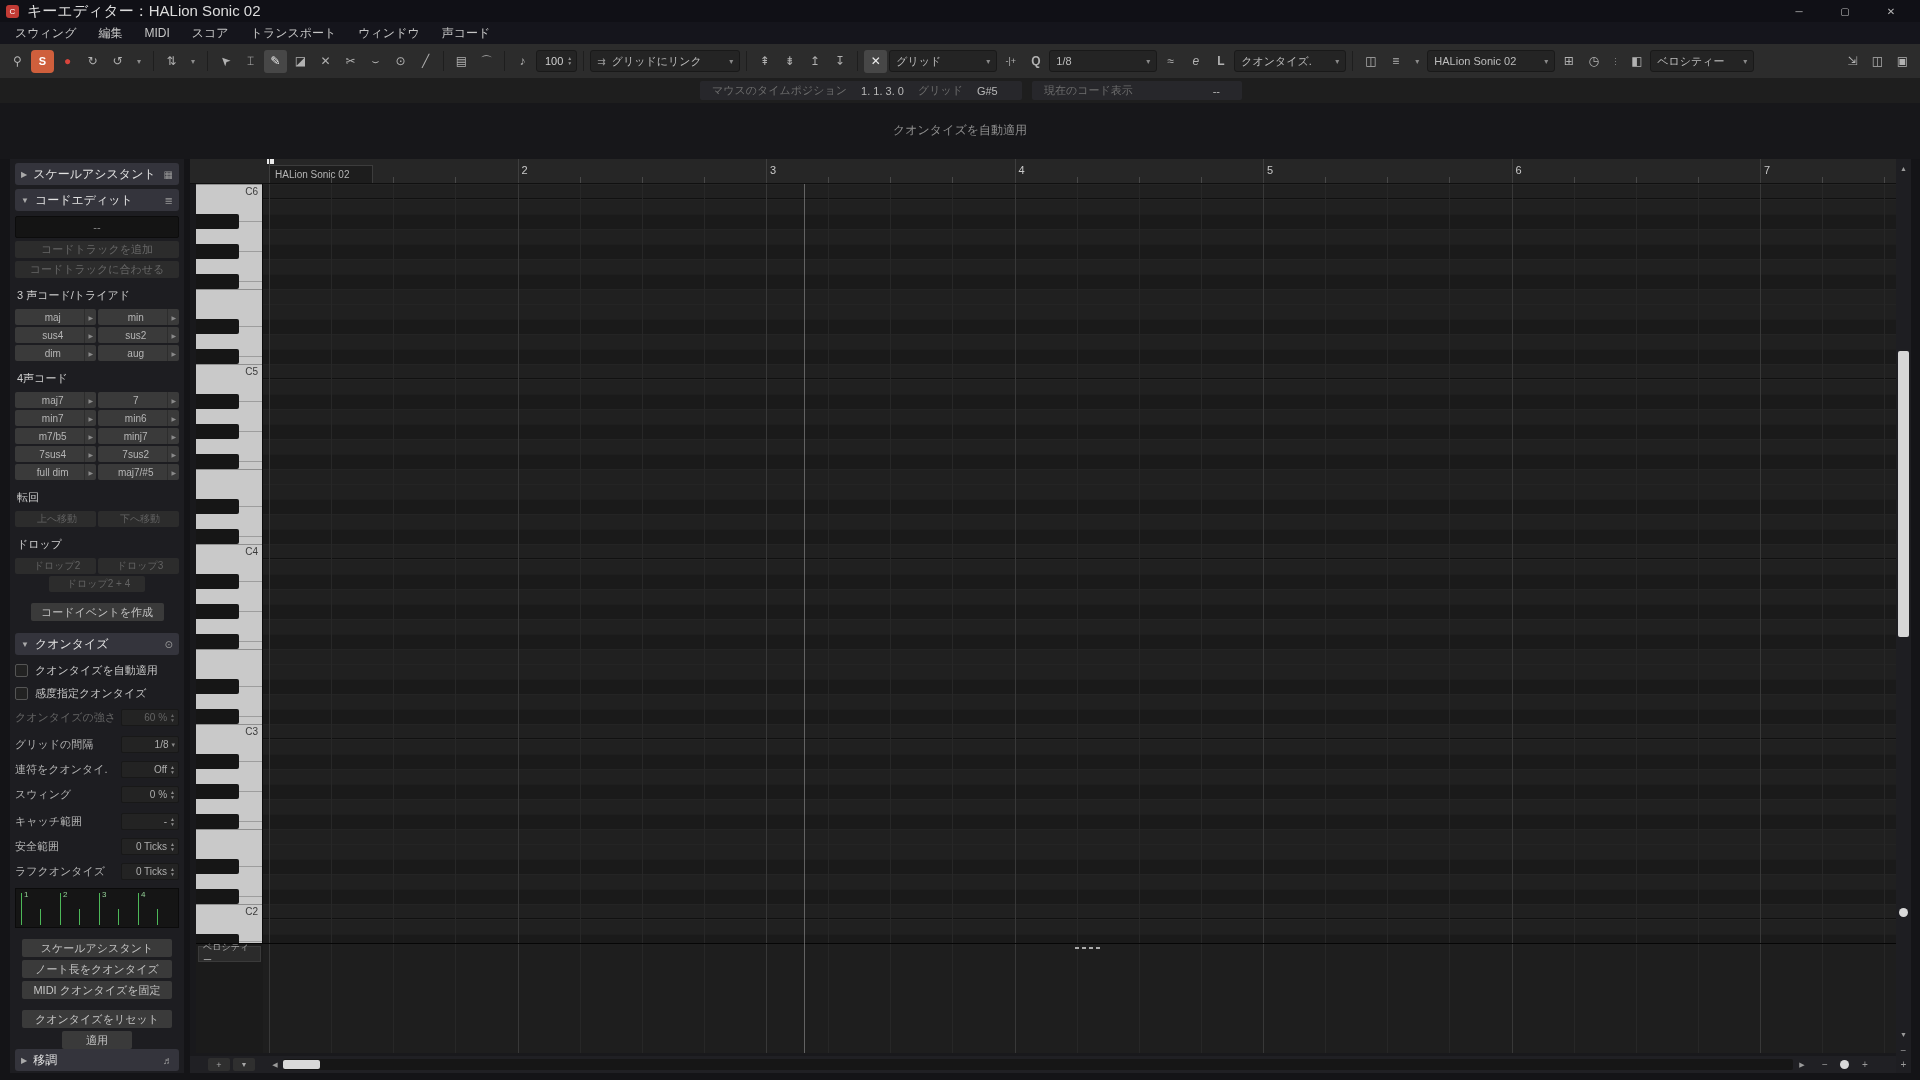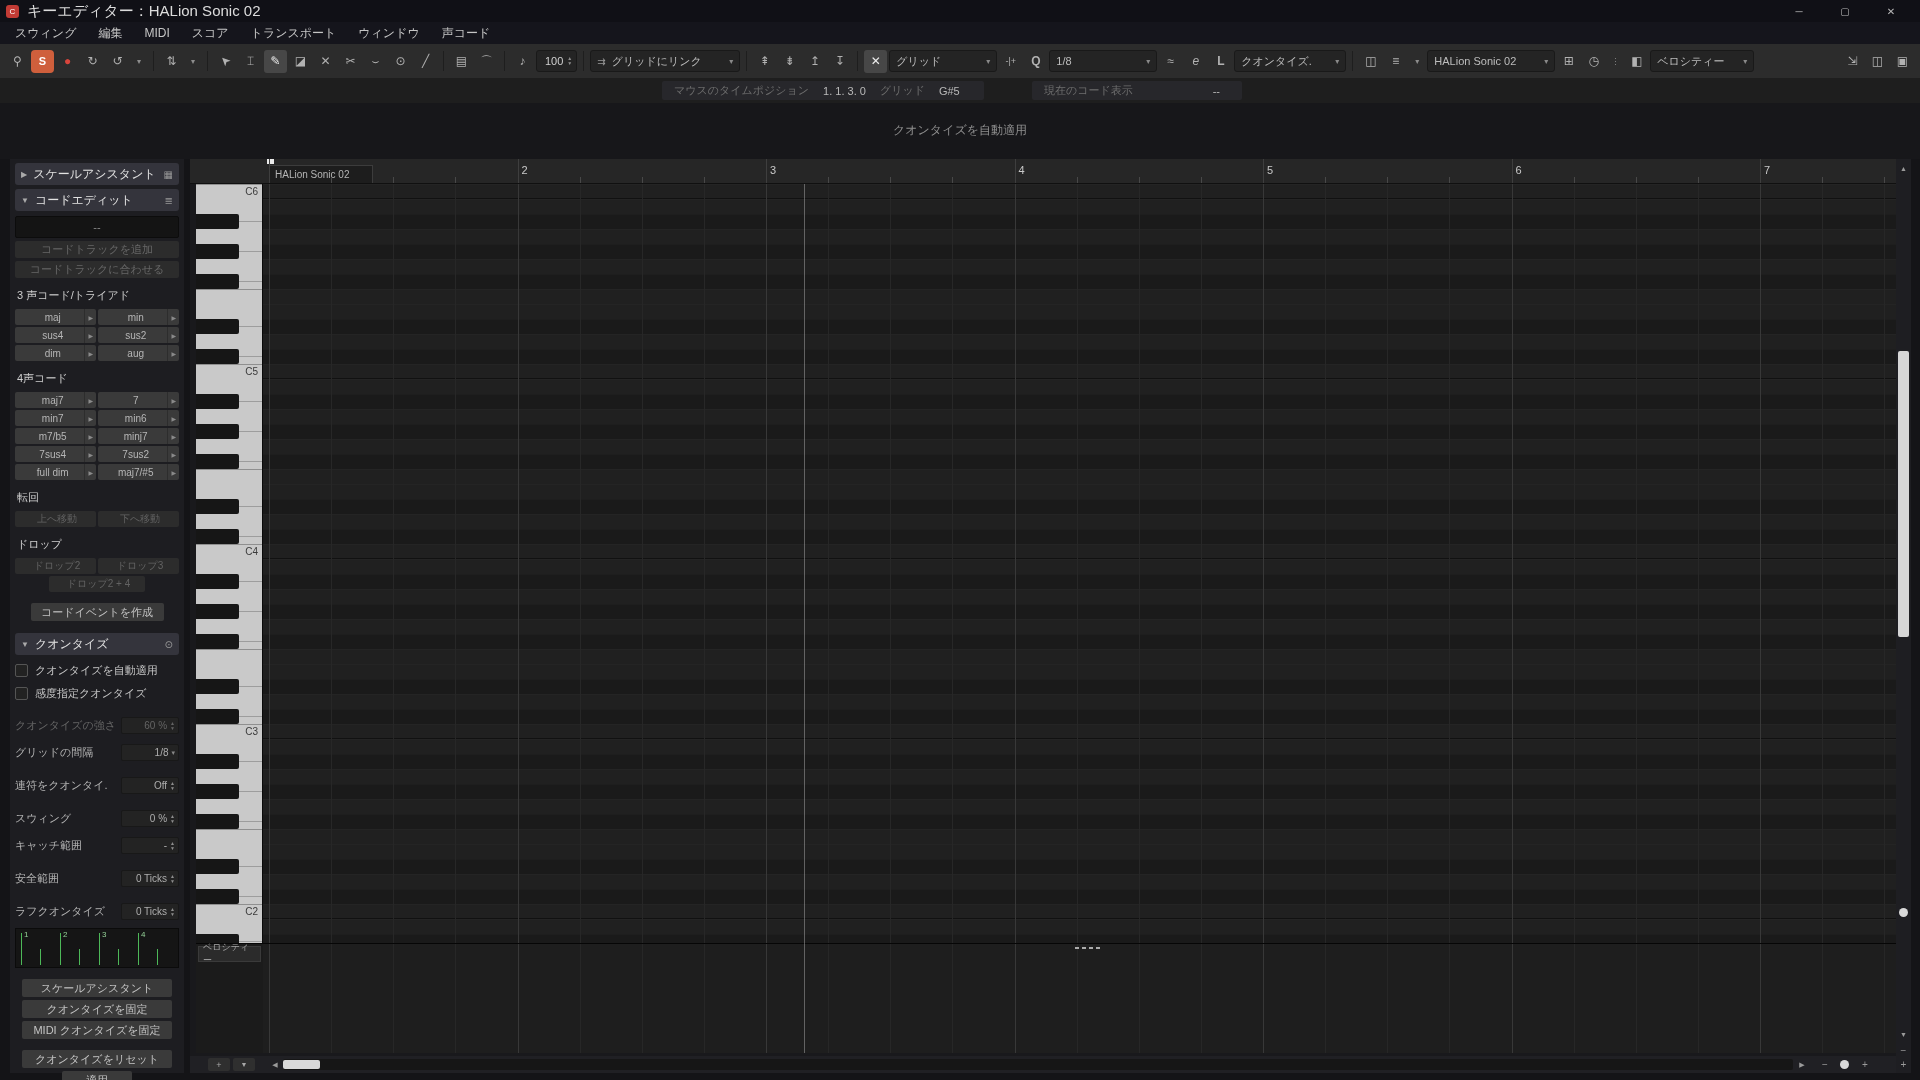--- a/index.html
+++ b/index.html
@@ -56,21 +56,21 @@
   .p-label{flex:none;font-size:11px;color:#cfcfcf;margin:10px 0 4px 2px}
   .btn-grid{flex:none;display:grid;grid-template-columns:1fr 1fr;gap:2px;margin-top:2px}
   .chord-btn{height:16px;background:#3a3a3a;border-radius:2px;display:flex;align-items:center;font-size:10px;color:#b6b6b6;padding:0 3px 0 6px;overflow:hidden}
   .chord-btn.disabled{background:#2c2c2c;color:#626262}
   .chord-btn .chord-lbl{flex:1;text-align:center}
   .chord-arrow{font-size:6px;color:#8a8a8a;border-left:1px solid #2d2d2d;padding-left:3px;align-self:stretch;display:flex;align-items:center}
   .drop24{margin-top:2px;display:flex;justify-content:center}
   .drop24 .chord-btn{width:96px}
   .qcheck{flex:none;display:flex;align-items:center;gap:7px;margin-top:8px;font-size:11px;color:#c6c6c6}
   .qcheck .box{width:13px;height:13px;border:1px solid #555;background:#222;border-radius:2px;flex:none}
-  .qrow{flex:none;display:flex;align-items:center;margin-top:16px;height:17px;font-size:11px}
+  .qrow{flex:none;display:flex;align-items:center;margin-top:8px;height:17px;font-size:11px}
   .qrow.gap{margin-top:10px}
   .qrow .qlabel{flex:1;color:#b4b4b4}
   .qrow .qval{width:58px;height:17px;background:#232323;border:1px solid #181818;border-radius:2px;display:flex;align-items:center;justify-content:flex-end;gap:3px;padding:0 3px;font-size:10px;color:#aeaeae}
   .qrow .qval .chev{font-size:7px;color:#888}
   .dim{color:#646464 !important}
   .qviz{flex:none;height:40px;margin-top:8px;background:#151515;border:1px solid #0b0b0b;position:relative;overflow:hidden}
   .qline{position:absolute;bottom:2px;width:1px;background:#4db858}
   .qline.tall{top:4px}
   .qline.short{top:20px}
   .qnum{position:absolute;top:1px;font-size:8px;color:#93d096}
@@ -313,21 +313,21 @@
       <div class="tbtn">
           <span>◫</span>
         </div>
       <div class="tbtn">
           <span>▣</span>
         </div>
     </div>
   </div>
 
   <div class="infoline">
-    <div class="il-box" style="left:662px;width:322px">
+    <div class="il-box" style="left:700px;width:322px">
       <span class="il-label">マウスのタイムポジション</span>
       <span class="il-value">1. 1. 3.  0</span>
       <span class="il-label">グリッド</span>
       <span class="il-value">G#5</span>
     </div>
     <div class="il-box" style="left:1032px;width:210px">
       <span class="il-label">現在のコード表示</span>
       <span class="il-value" style="margin-left:auto;padding-right:10px">--</span>
     </div>
   </div>
@@ -555,21 +555,21 @@
       <span class="qnum" style="left:47px">2</span>
       <span class="qnum" style="left:86px">3</span>
       <span class="qnum" style="left:125px">4</span>
     </div>
 
     <div class="spacer8"></div>
     <div class="pbtn wide">
         <span>スケールアシスタント</span>
       </div>
     <div class="pbtn wide">
-        <span>クオンタイズを固定</span>
+        <span>ノート長をクオンタイズ</span>
       </div>
     <div class="pbtn wide">
         <span>MIDI クオンタイズを固定</span>
       </div>
     <div class="spacer8"></div>
     <div class="pbtn wide">
         <span>クオンタイズをリセット</span>
       </div>
     <div class="pbtn apply">
         <span>適用</span>

